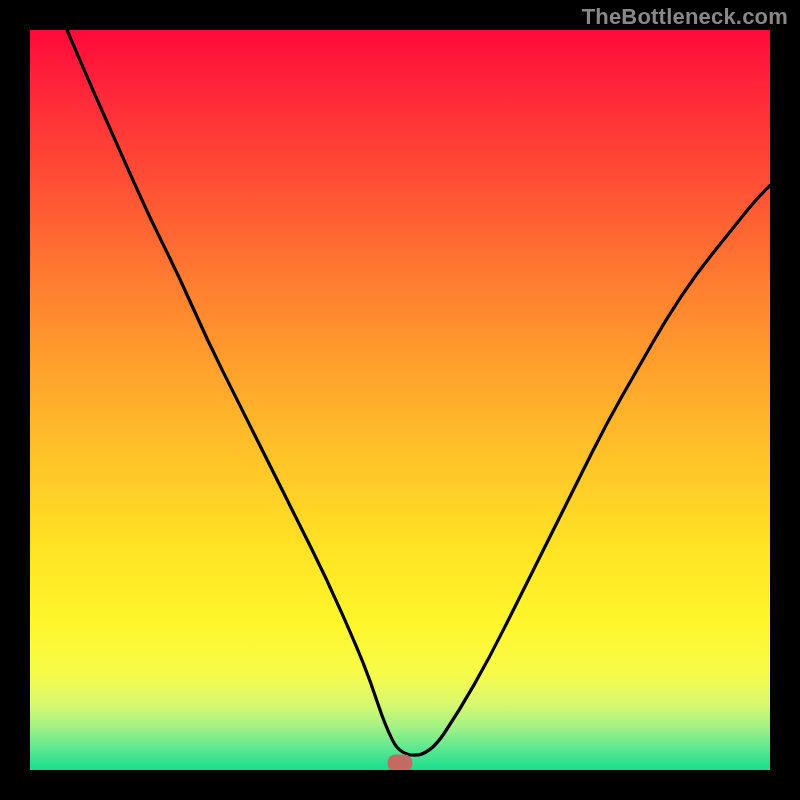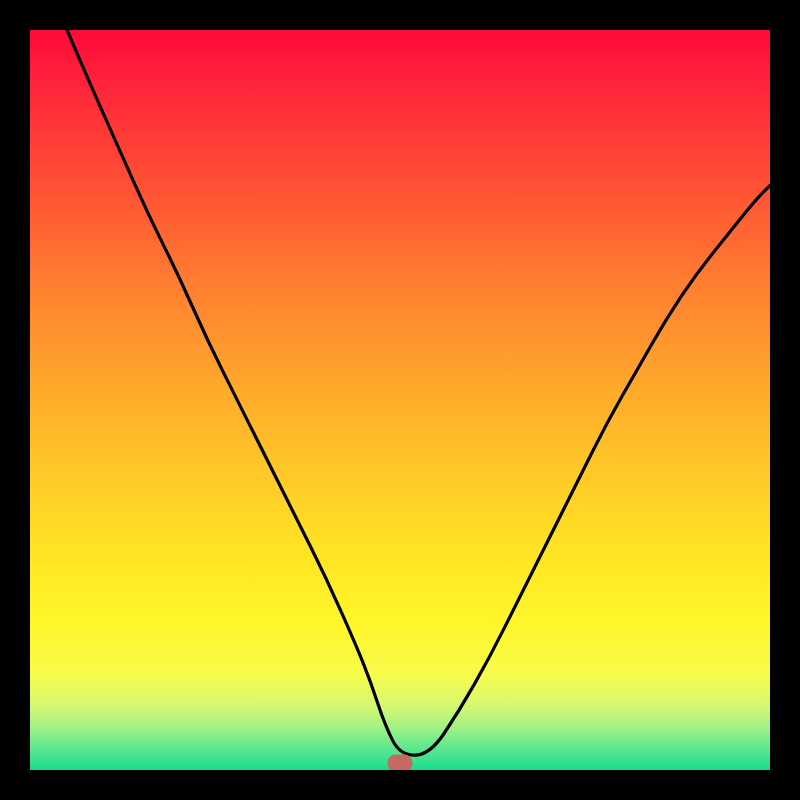--- a/index.html
+++ b/index.html
@@ -77,20 +77,21 @@
     background: #c46a63;
     transform: translate(-50%, -50%);
     z-index: 10;
   }
 </style>
 </head>
 <body>
 
 <div class="frame">
 
+  <div class="watermark">TheBottleneck.com</div>
 
   <div class="plot-area">
 
     <div class="gradient"></div>
 
     <svg class="curve-svg" viewBox="0 0 740 740" preserveAspectRatio="none">
       <path id="curve-path" class="curve-path" d="M 37.0 0.0 Q 37.0 0.0 48.1 25.9 Q 59.2 51.8 74.0 85.1 Q 88.8 118.4 103.6 151.7 Q 118.4 185.0 133.2 214.6 Q 148.0 244.2 162.8 277.5 Q 177.6 310.8 192.4 340.4 Q 207.2 370.0 222.0 399.6 Q 236.8 429.2 251.6 458.8 Q 266.4 488.4 281.2 518.0 Q 296.0 547.6 310.8 580.9 Q 325.6 614.2 333.0 632.7 Q 340.4 651.2 347.8 673.4 Q 355.2 695.6 362.6 710.4 Q 370.0 725.2 384.8 725.2 Q 399.6 725.2 414.4 703.0 Q 429.2 680.8 444.0 654.9 Q 458.8 629.0 473.6 599.4 Q 488.4 569.8 503.2 540.2 Q 518.0 510.6 532.8 481.0 Q 547.6 451.4 562.4 421.8 Q 577.2 392.2 592.0 366.3 Q 606.8 340.4 621.6 314.5 Q 636.4 288.6 651.2 266.4 Q 666.0 244.2 680.8 225.7 Q 695.6 207.2 710.4 188.7 Q 725.2 170.2 732.6 162.8 T 740.0 155.4"></path>
     </svg>
 
     <div id="marker" class="marker" style="left: 370px; top: 732.6px;"></div>

